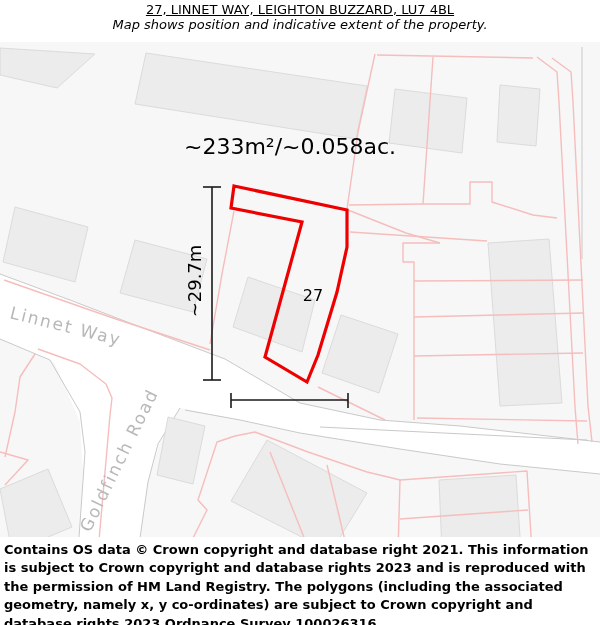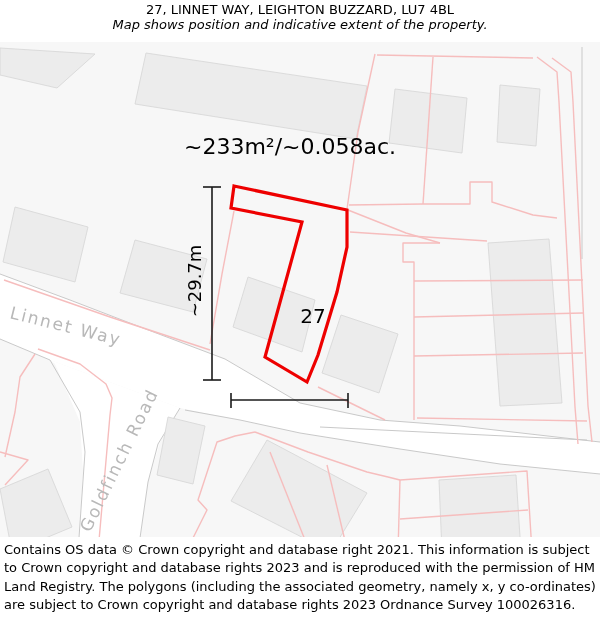--- a/index.html
+++ b/index.html
@@ -1,34 +1,34 @@
 <!DOCTYPE html>
 <html><head>
 <meta charset="utf-8">
 <style>
   html,body{margin:0;padding:0;background:#ffffff;}
   body{width:600px;height:625px;position:relative;overflow:hidden;
        font-family:"DejaVu Sans","Liberation Sans",sans-serif;color:#111;}
   .header{position:absolute;top:2px;left:0;width:600px;text-align:center;z-index:5;}
-  .header .t1{font-size:13px;line-height:15px;color:#000;}
+  .header .t1{font-size:13px;line-height:15px;color:#000;text-decoration:underline;}
   .header .t2{font-size:13px;line-height:15px;color:#000;font-style:italic;}
   #map-wrap{position:absolute;top:0;left:0;width:600px;height:625px;z-index:1;margin-top:12px;}
   #map-svg{position:absolute;top:0;left:0;}
   .maplabel{position:absolute;text-align:center;color:#000;white-space:nowrap;}
   #area-label{left:140px;top:122px;width:300px;font-size:22px;}
-  #plot-number{left:288px;top:292px;width:50px;font-size:20px;}
+  #plot-number{left:288px;top:274px;width:50px;font-size:16px;}
   #height-label{left:145px;top:258px;width:100px;height:22px;font-size:18px;
                 transform:rotate(-90deg);}
   #width-label{left:238px;top:398px;width:100px;font-size:18px;}
   .street{position:absolute;color:#b8b8b8;font-size:17px;letter-spacing:2px;
           text-align:center;white-space:nowrap;}
   #street-linnet{left:6px;top:304px;width:120px;transform:rotate(14deg);}
   #street-goldfinch{left:34px;top:438px;width:170px;transform:rotate(-64deg);}
   .footer{position:absolute;top:537px;left:0;width:600px;height:88px;background:#fff;
-          z-index:6;box-sizing:border-box;padding:4px 4px 0 4px;}
+          z-index:6;box-sizing:border-box;padding:4px 4px 0 4px;font-weight:bold;}
   .footer .copy{font-size:13px;line-height:18.4px;color:#000;}
 </style>
 </head>
 <body>
 
 <div class="header">
   <div class="t1">27, LINNET WAY, LEIGHTON BUZZARD, LU7 4BL</div>
   <div class="t2">Map shows position and indicative extent of the property.</div>
 </div>
 

